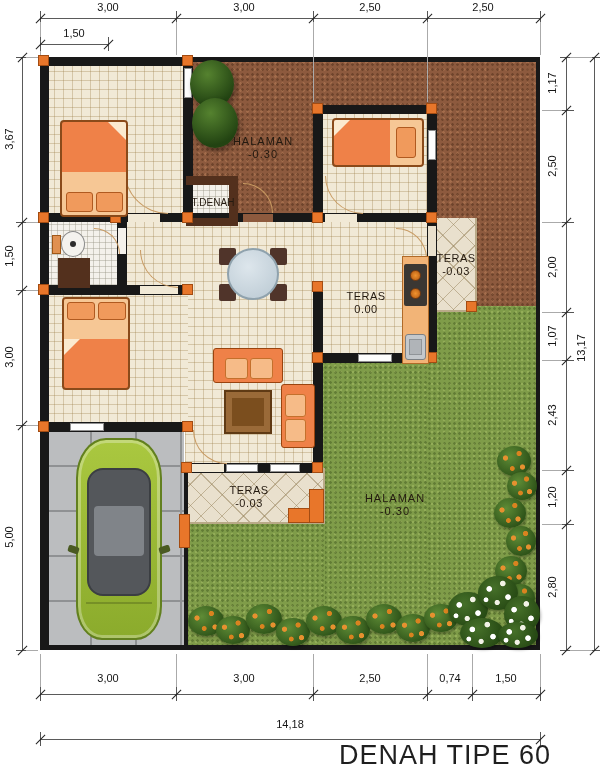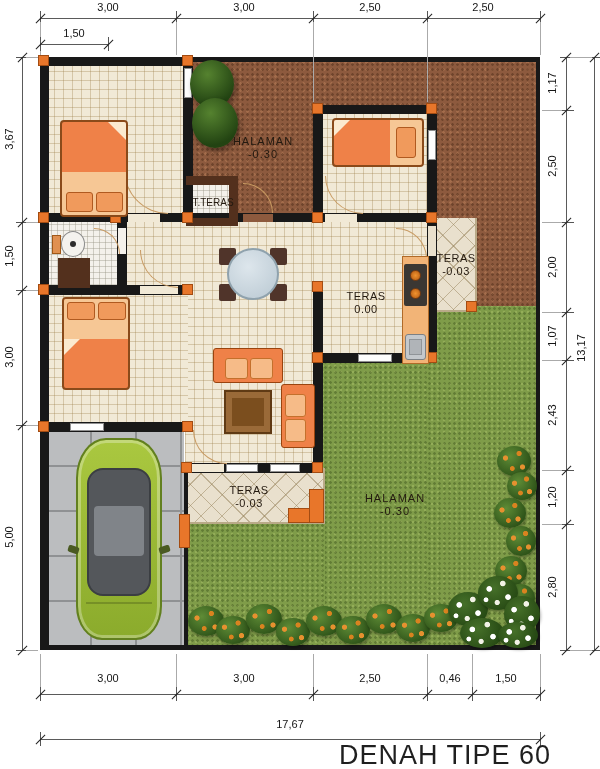--- a/index.html
+++ b/index.html
@@ -242,21 +242,21 @@
   <div class="bushw" style="left:478px;top:576px;width:40px;height:34px"></div>
   <div class="bushw" style="left:504px;top:596px;width:36px;height:36px"></div>
   <div class="bushw" style="left:460px;top:618px;width:44px;height:30px"></div>
   <div class="bushw" style="left:498px;top:622px;width:40px;height:26px"></div>
 
   <div class="room-label" style="left:203px;top:135px;width:120px">
     <span>HALAMAN</span><br>
     <span>-0.30</span>
   </div>
   <div class="room-label" style="left:184px;top:196px;width:58px;font-size:10px;letter-spacing:0">
-    <span>T.TERAS</span>
+    <span>T.DENAH</span>
   </div>
   <div class="room-label" style="left:425px;top:252px;width:62px;letter-spacing:.5px">
     <span>TERAS</span><br>
     <span>-0.03</span>
   </div>
   <div class="room-label" style="left:334px;top:290px;width:64px;letter-spacing:.5px">
     <span>TERAS</span><br>
     <span>0.00</span>
   </div>
   <div class="room-label" style="left:218px;top:484px;width:62px;letter-spacing:.5px">
@@ -357,36 +357,36 @@
 
   <div class="ext" style="left:40px;top:654px;width:1px;height:42px"></div>
   <div class="ext" style="left:176px;top:654px;width:1px;height:42px"></div>
   <div class="ext" style="left:313px;top:654px;width:1px;height:42px"></div>
   <div class="ext" style="left:427px;top:654px;width:1px;height:42px"></div>
   <div class="ext" style="left:472px;top:654px;width:1px;height:42px"></div>
   <div class="ext" style="left:540px;top:654px;width:1px;height:42px"></div>
   <div class="dlab" style="left:78px;top:672px;width:60px">3,00</div>
   <div class="dlab" style="left:214px;top:672px;width:60px">3,00</div>
   <div class="dlab" style="left:340px;top:672px;width:60px">2,50</div>
-  <div class="dlab" style="left:425px;top:672px;width:50px">0,46</div>
+  <div class="dlab" style="left:425px;top:672px;width:50px">0,74</div>
   <div class="dlab" style="left:476px;top:672px;width:60px">1,50</div>
   <div class="dimline" style="left:40px;top:694px;width:500px;height:1px"></div>
   <div class="tc-v" style="left:40px;top:687px"></div>
     <div class="tk" style="left:34px;top:694px"></div>
   <div class="tc-v" style="left:176px;top:687px"></div>
     <div class="tk" style="left:170px;top:694px"></div>
   <div class="tc-v" style="left:313px;top:687px"></div>
     <div class="tk" style="left:307px;top:694px"></div>
   <div class="tc-v" style="left:427px;top:687px"></div>
     <div class="tk" style="left:421px;top:694px"></div>
   <div class="tc-v" style="left:472px;top:687px"></div>
     <div class="tk" style="left:466px;top:694px"></div>
   <div class="tc-v" style="left:540px;top:687px"></div>
     <div class="tk" style="left:534px;top:694px"></div>
-  <div class="dlab" style="left:260px;top:718px;width:60px">17,67</div>
+  <div class="dlab" style="left:260px;top:718px;width:60px">14,18</div>
   <div class="dimline" style="left:40px;top:739px;width:500px;height:1px"></div>
   <div class="tc-v" style="left:40px;top:732px"></div>
     <div class="tk" style="left:34px;top:739px"></div>
   <div class="tc-v" style="left:540px;top:732px"></div>
     <div class="tk" style="left:534px;top:739px"></div>
 
   <div class="title" style="left:335px;top:740px;width:220px">DENAH TIPE 60</div>
 
 </div>
 

